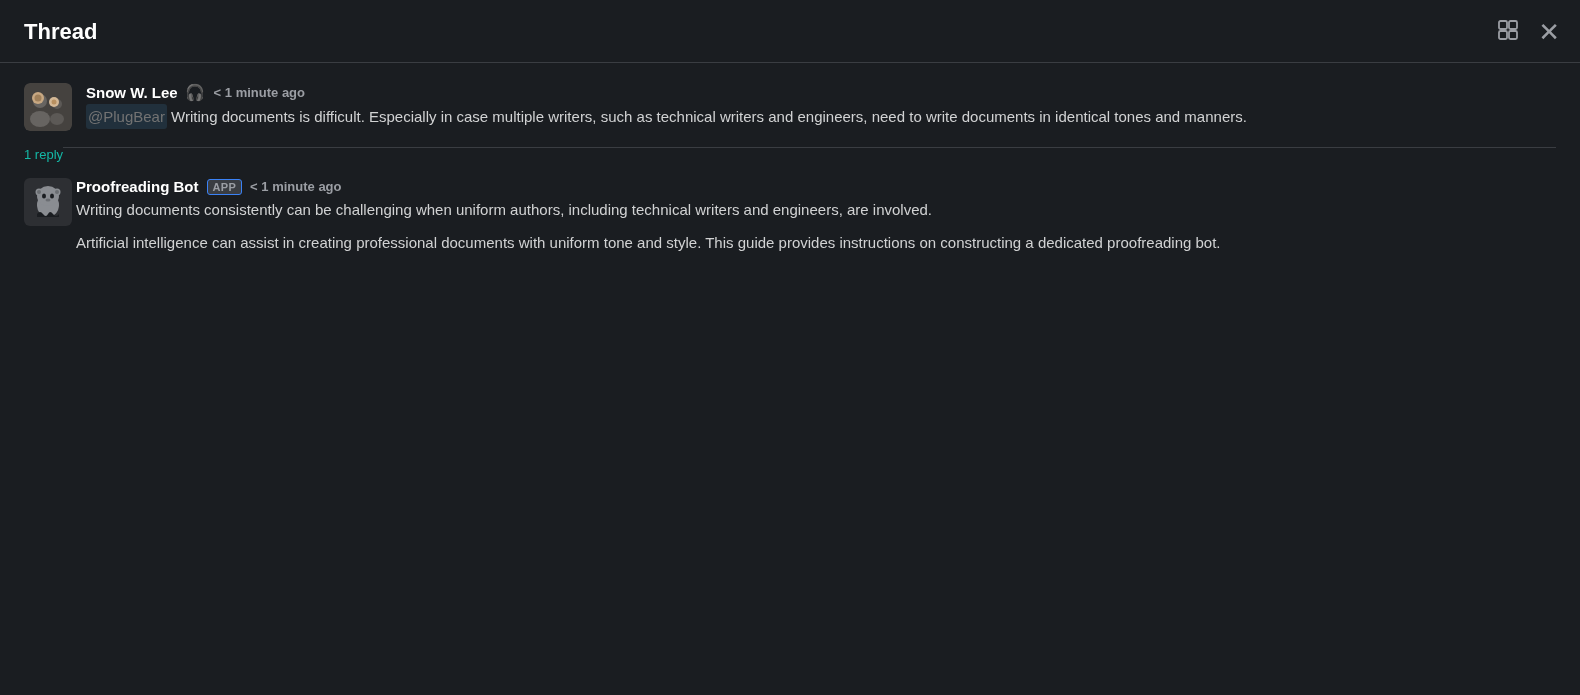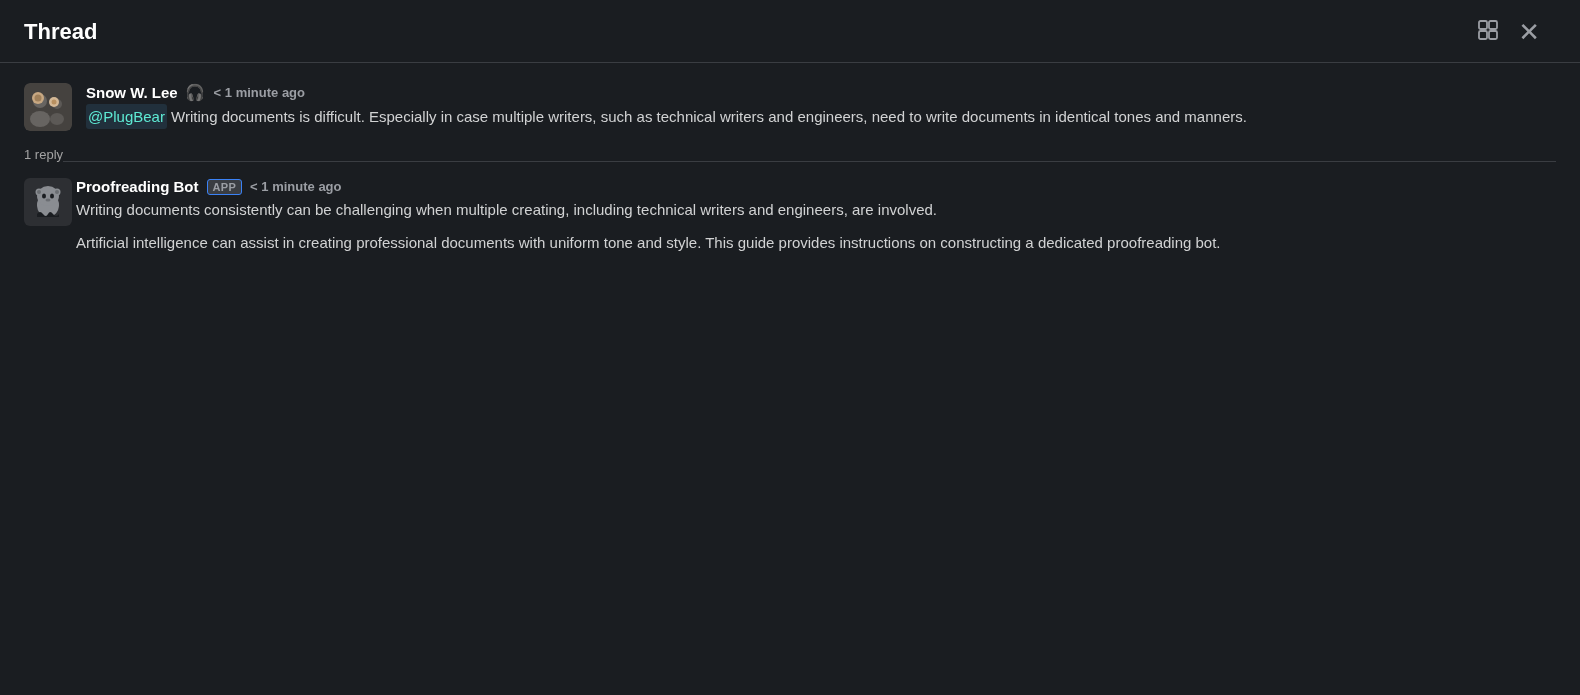--- a/index.html
+++ b/index.html
@@ -23,21 +23,21 @@
       min-height: 695px;
       background-color: #1a1d21;
       display: flex;
       flex-direction: column;
     }
 
     .thread-header {
       display: flex;
       align-items: center;
       justify-content: space-between;
-      padding: 18px 40px 16px 24px;
+      padding: 18px 20px 16px 24px;
       border-bottom: 1px solid #3a3d42;
     }
 
     .thread-title {
       font-size: 22px;
       font-weight: 700;
       color: #ffffff;
     }
 
     .header-actions {
@@ -113,40 +113,40 @@
       border: 1px solid #3b82f6;
     }
 
     .message-text {
       color: #d1d2d3;
       line-height: 1.5;
       font-size: 15px;
     }
 
     .mention {
-      color: #5eead4;
+      color: #737373;
       background-color: rgba(74, 158, 218, 0.15);
       border-radius: 3px;
       padding: 4px 2px;
     }
 
     .message-text p {
       margin-bottom: 10px;
     }
 
     .message-text p:last-child {
       margin-bottom: 0;
     }
 
     
     .reply-divider {
       display: flex;
-      align-items: flex-end;
+      align-items: flex-start;
       margin: 8px 0 16px 0;
-      color: #a3a3a3;
+      color: #14b8a6;
       font-size: 13px;
       font-weight: 400;
     }
 
     .reply-line {
       flex: 1;
       height: 1px;
       background-color: #3a3d42;
     }
 
@@ -254,20 +254,20 @@
         </svg>
       </div>
 
       <div class="message-content">
         <div class="message-meta">
           <span class="author-name">Proofreading Bot</span>
           <span class="app-badge">APP</span>
           <span class="timestamp">&lt; 1 minute ago</span>
         </div>
         <div class="message-text">
-          <p>Writing documents consistently can be challenging when multiple creating, including technical writers and engineers, are involved.</p>
+          <p>Writing documents consistently can be challenging when uniform authors, including technical writers and engineers, are involved.</p>
           <p>Artificial intelligence can assist in creating professional documents with uniform tone and style. This guide provides instructions on constructing a dedicated proofreading bot.</p>
         </div>
       </div>
     </div>
 
   </div>
 </div>
 
 </body></html>

